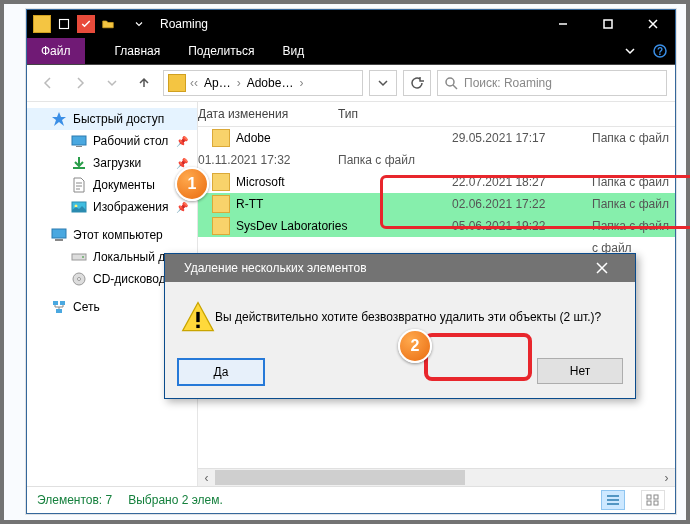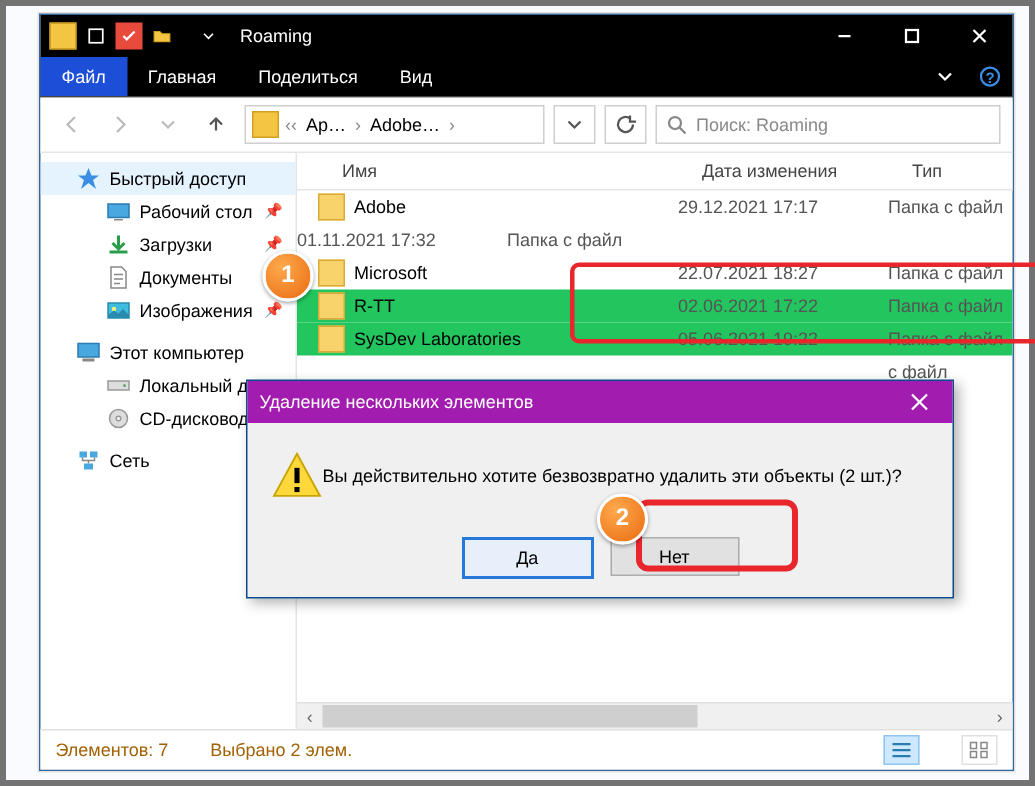--- a/index.html
+++ b/index.html
@@ -10,21 +10,21 @@
 .tb-icon{width:16px;height:16px;background:#f4c542;border:1px solid #d0a020}
 .qat{width:18px;height:18px;display:flex;align-items:center;justify-content:center}
 .qat.red{background:#e84b3b}
 .qat svg,.tb-icon svg{width:12px;height:12px}
 .tb-title{flex:1;display:flex;align-items:center;padding-left:6px;color:#fff}
 .tb-sep{width:1px;background:#555;margin:4px 2px}
 .wc{display:flex}
 .wc div{width:45px;display:flex;align-items:center;justify-content:center;color:#fff}
 .ribbon-tabs{height:26px;background:#000;color:#fff;display:flex;align-items:stretch;border-bottom:1px solid #444}
 .ribbon-tabs .tab{padding:0 14px;display:flex;align-items:center;font-size:12px}
-.ribbon-tabs .filetab{background:#1d4ed8;margin-right:0}
+.ribbon-tabs .filetab{background:#701a75;margin-right:16px}
 .ribbon-tabs .spacer{flex:1}
 .ribbon-tabs .help{width:30px;display:flex;align-items:center;justify-content:center}
 .addrbar{height:36px;background:#fff;display:flex;align-items:center;gap:6px;padding:0 8px;border-bottom:1px solid #e5e5e5}
 .navbtn{width:26px;height:26px;display:flex;align-items:center;justify-content:center;color:#666}
 .navbtn.disabled{color:#bbb}
 .crumbs{flex:0 0 190px;height:24px;border:1px solid #cfcfcf;display:flex;align-items:center;padding:0 4px;gap:2px;background:#fff;overflow:hidden;white-space:nowrap}
 .crumbs .fold{width:16px;height:16px;background:#f4c542;border:1px solid #d0a020;flex-shrink:0}
 .crumbs .seg{padding:0 2px}
 .crumbs .chev{color:#888;padding:0 2px}
 .abtn{width:26px;height:24px;border:1px solid #cfcfcf;display:flex;align-items:center;justify-content:center;color:#555;background:#fff}
@@ -41,38 +41,38 @@
 .cols{height:24px;display:flex;align-items:center;border-bottom:1px solid #e5e5e5;color:#444;background:#fff}
 .col-name{flex:0 0 240px;padding-left:30px}
 .col-date{flex:0 0 140px}
 .col-type{flex:1}
 .rows{flex:1;overflow:hidden}
 .row{height:22px;display:flex;align-items:center}
 .row .c-name{flex:0 0 240px;padding-left:14px;display:flex;align-items:center;gap:6px}
 .row .c-date{flex:0 0 140px;color:#555}
 .row .c-type{flex:1;color:#555;white-space:nowrap;overflow:hidden}
 .fold-ico{width:16px;height:16px;background:#f8d36b;border:1px solid #dba938}
-.row.sel{background:#22c55e}
+.row.sel{background:#86efac}
 .selbox{position:absolute;left:182px;top:73px;width:462px;height:48px;border:3px solid #e8262c;border-radius:6px;pointer-events:none}
 .hscroll{height:17px;background:#f0f0f0;border-top:1px solid #e0e0e0;display:flex;align-items:center}
 .hscroll .arrow{width:17px;height:15px;display:flex;align-items:center;justify-content:center;color:#666;background:#f0f0f0}
 .hscroll .track{flex:1;height:15px;background:#f0f0f0;position:relative}
 .hscroll .thumb{position:absolute;left:0;top:0;width:250px;height:100%;background:#cfcfcf}
-.status{height:26px;border-top:1px solid #e0e0e0;display:flex;align-items:center;padding:0 10px;gap:28px;color:#a16207;background:#fff}
+.status{height:26px;border-top:1px solid #e0e0e0;display:flex;align-items:center;padding:0 10px;gap:16px;color:#15803d;background:#fff}
 .status .spacer{flex:1}
 .viewbtn{width:22px;height:18px;border:1px solid #e0e0e0;background:#fff;display:flex;align-items:center;justify-content:center}
 .viewbtn.active{background:#cde8ff;border-color:#8fc5f0}
 
 .dialog{position:absolute;left:160px;top:249px;width:470px;border:1px solid #0a4b8c;background:#f0f0f0;box-shadow:3px 3px 8px rgba(0,0,0,.3)}
-.dlg-title{height:28px;background:#a21caf;color:#fff;display:flex;align-items:center;padding:0 8px}
+.dlg-title{height:28px;background:#737373;color:#fff;display:flex;align-items:center;padding:0 19px}
 .dlg-title .x{margin-left:auto;width:28px;height:28px;display:flex;align-items:center;justify-content:center}
 .dlg-body{display:flex;padding:18px 16px;gap:0;align-items:center}
 .warn{width:34px;height:34px;flex-shrink:0}
 .dlg-msg{flex:1;color:#000;line-height:1.5}
-.dlg-buttons{display:flex;justify-content:center;padding:6px 12px 12px;gap:11px}
+.dlg-buttons{display:flex;justify-content:space-between;padding:6px 12px 12px;gap:11px}
 .btn{width:84px;height:24px;border:1px solid #adadad;background:#e1e1e1;display:flex;align-items:center;justify-content:center}
 .btn.primary{border:2px solid #2679d8;background:#e7f0fa}
 .yesbox{position:absolute;border:4px solid #e8262c;border-radius:8px;pointer-events:none}
 
 .badge{position:absolute;width:30px;height:30px;border-radius:50%;background:radial-gradient(circle at 35% 30%,#ffa94d,#e96b10);border:2px solid #fff;box-shadow:0 1px 3px rgba(0,0,0,.4);display:flex;align-items:center;justify-content:center;color:#fff;font-weight:bold;font-size:16px;z-index:50}
 </style>
 </head>
 <body>
 
 <div class="stage">
@@ -260,31 +260,30 @@
               <rect x="9" y="2" width="5" height="4" fill="#4aa8e0"></rect>
               <rect x="5" y="10" width="6" height="4" fill="#4aa8e0"></rect>
               <path d="M4 6v2h8V6M8 8v2" stroke="#888" fill="none"></path>
             </svg>
         <span>Сеть</span>
       </div>
     </div>
 
     <div class="filepane">
       <div class="cols">
-        <div class="col-name">Имя</div>
         <div class="col-date">Дата изменения</div>
         <div class="col-type">Тип</div>
       </div>
       <div class="rows" id="rows">
             <div class="row">
               <div class="c-name">
                 <span class="fold-ico"></span>
                 <span>Adobe</span>
               </div>
-              <div class="c-date">29.12.2021 17:17</div>
+              <div class="c-date">29.05.2021 17:17</div>
               <div class="c-type">Папка с файл</div>
             </div>
             <div class="row">
               <div class="c-date">01.11.2021 17:32</div>
               <div class="c-type">Папка с файл</div>
             </div>
             <div class="row">
               <div class="c-name">
                 <span class="fold-ico"></span>
                 <span>Microsoft</span>

